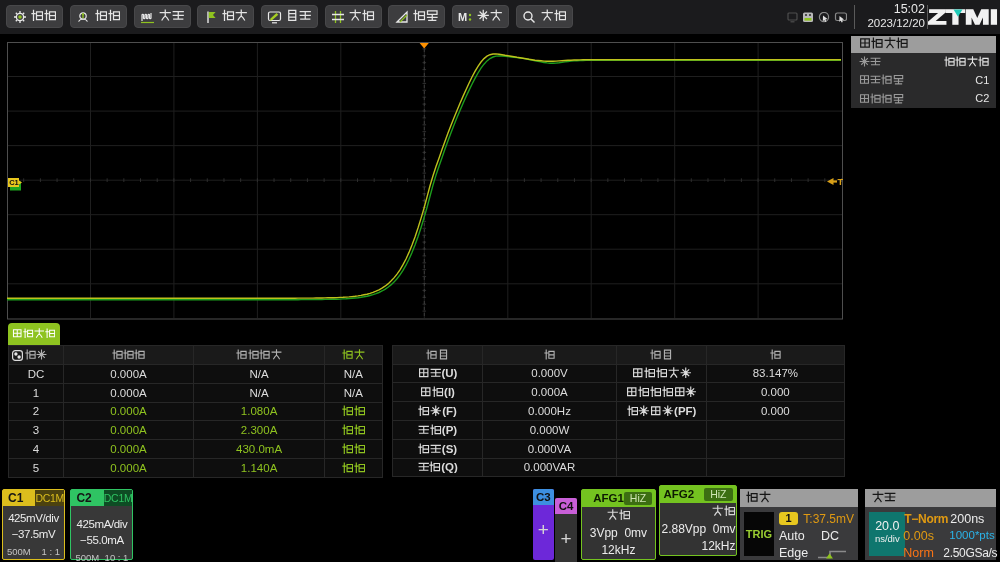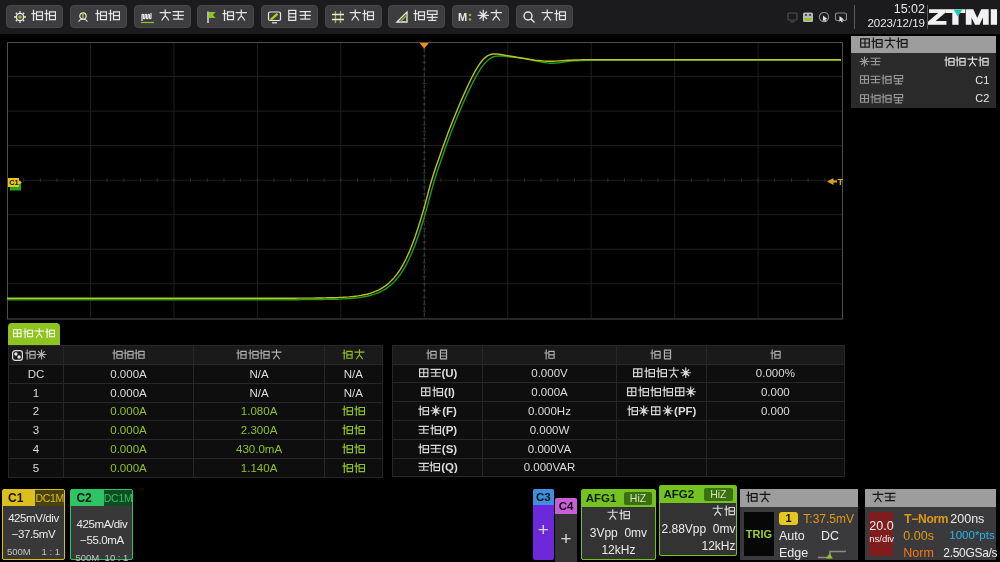--- a/index.html
+++ b/index.html
@@ -172,21 +172,21 @@
 <g>
       <circle cx="37" cy="5" r="4.6" fill="none" stroke="#8a8a8a" stroke-width="1.2"></circle>
       <path d="M36 3.5l4.5 3.5-2 .5.8 2-1.2.5-.9-2-1.4 1.4z" fill="#e0e0e0"></path>
     </g>
 <g>
       <rect x="48.5" y="1" width="11" height="7.5" rx="1.8" fill="none" stroke="#8a8a8a" stroke-width="1.2"></rect>
       <path d="M52.5 4l4.5 3.5-2 .5.8 2-1.2.5-.9-2-1.4 1.4z" fill="#e0e0e0"></path>
     </g>
   </svg>
 <div class="ab" style="left:854px;top:5px;width:1px;height:24px;background:#5a5a5a"></div>
-<div class="ab" style="left:856px;top:2px;width:69px;text-align:right;color:#e8e8e8;font-size:12.5px;line-height:14px">15:02<br><span style="font-size:11.5px">2023/12/19</span></div>
+<div class="ab" style="left:856px;top:2px;width:69px;text-align:right;color:#e8e8e8;font-size:12.5px;line-height:14px">15:02<br><span style="font-size:11.5px">2023/12/20</span></div>
 <div class="ab" style="left:927px;top:5px;width:1px;height:24px;background:#5a5a5a"></div>
 <div class="ab" style="left:928px;top:2.5px;width:72px;height:26px">
 <svg width="72" height="26" viewBox="0 0 72 26">
       <text x="0" y="21" font-family="Liberation Sans" font-size="21" font-weight="bold" fill="#f2f2f2" stroke="#f2f2f2" stroke-width="1.3" textLength="70" lengthAdjust="spacingAndGlyphs">ZTMI</text>
       <path d="M25.5 6.5h9L30 13.8z" fill="#1fc9b7" stroke="none"></path>
     </svg></div>
 <svg class="ab" style="left:7px;top:41.5px" width="836" height="278" viewBox="0 0 836 278">
 <rect x="0.5" y="0.5" width="835" height="276.5" fill="#000" stroke="#4e4e4e"></rect>
 <g stroke="#1f1f1f">
       <line x1="83.5" y1="1" x2="83.5" y2="276"></line>
@@ -504,21 +504,21 @@
             <use href="#k0"></use>
           </svg><svg class="cj" viewBox="0 0 100 100">
             <use href="#k2"></use>
           </svg><svg class="cj" viewBox="0 0 100 100">
             <use href="#k2"></use>
           </svg><svg class="cj" viewBox="0 0 100 100">
             <use href="#k3"></use>
           </svg><svg class="cj" viewBox="0 0 100 100">
             <use href="#k4"></use>
           </svg></td>
-        <td>0.000%</td>
+        <td>83.147%</td>
       </tr>
 <tr>
         <td style="height:18.8px;font-weight:bold"><svg class="cj" viewBox="0 0 100 100">
             <use href="#k0"></use>
           </svg><svg class="cj" viewBox="0 0 100 100">
             <use href="#k2"></use>
           </svg>(I)</td>
         <td>0.000A</td>
         <td style="font-weight:bold"><svg class="cj" viewBox="0 0 100 100">
             <use href="#k0"></use>
@@ -609,21 +609,21 @@
   </div>
 <div class="ab" style="left:532.7px;top:489px;width:21.3px;height:70.5px;background:#6d28d9;border-radius:2px">
 <div style="height:16px;background:#3d8fe0;color:#101010;font-weight:bold;font-size:11.5px;text-align:center;line-height:16px;border-radius:2px 2px 0 0">C3</div>
 <div style="color:#d5d5d5;font-size:19px;text-align:center;line-height:49px">+</div>
   </div>
 <div class="ab" style="left:555.4px;top:498px;width:21.3px;height:86px;background:#333;border-radius:2px">
 <div style="height:16px;background:#c95fd8;color:#101010;font-weight:bold;font-size:11.5px;text-align:center;line-height:16px;border-radius:2px 2px 0 0">C4</div>
 <div style="color:#d5d5d5;font-size:19px;text-align:center;line-height:49px">+</div>
   </div>
 <div class="ab" style="left:580.7px;top:489px;width:75.5px;height:70.5px;background:#333;border:1px solid #74c320;border-radius:2px">
-<div style="height:16.5px;background:#74c320;display:flex;align-items:center;justify-content:space-between;padding:0 3px 0 4px">
+<div style="height:16.5px;background:#74c320;display:flex;align-items:center;justify-content:flex-end;padding:0 3px 0 4px">
 <span style="color:#0d1a02;font-weight:bold;font-size:11.5px">AFG1</span>
 <span style="background:#3c6e12;color:#cfe6b4;font-size:10.5px;border-radius:2px;padding:0 6px;line-height:13px">HiZ</span>
     </div>
 <div style="color:#d8d8d8;font-size:11.5px;text-align:center;line-height:17px;margin-top:1px"><svg class="cj" viewBox="0 0 100 100">
         <use href="#k3"></use>
       </svg><svg class="cj" viewBox="0 0 100 100">
         <use href="#k2"></use>
       </svg><br><span style="color:#ececec;font-size:12px">3Vpp&nbsp; 0mv</span><br><span style="color:#ececec;font-size:12px">12kHz</span></div>
   </div>
 <div class="ab" style="left:658.5px;top:485px;width:78px;height:70.5px;background:#333;border:1px solid #74c320;border-radius:2px">
@@ -653,21 +653,21 @@
       <path d="M2 9.5h12v-6h16" stroke="#8a8a8a" stroke-width="1.6" fill="none"></path>
       <path d="M10 10.5l3.5-5 3.5 5z" fill="#8fc31f"></path>
     </svg>
   </div>
 <div class="ab" style="left:865.3px;top:488.6px;width:130.9px;height:71.5px;background:#3a3a3c">
 <div class="hdrG" style="height:18px;line-height:18px;padding-left:6px"><svg class="cj" viewBox="0 0 100 100">
         <use href="#k3"></use>
       </svg><svg class="cj" viewBox="0 0 100 100">
         <use href="#k6"></use>
       </svg></div>
-<div class="ab" style="left:4px;top:23px;width:24px;height:44px;background:#7f1d1d;color:#f0f0f0;text-align:center">
+<div class="ab" style="left:4px;top:23px;width:36px;height:44px;background:#0f766e;color:#f0f0f0;text-align:center">
 <div style="font-size:12.5px;margin-top:7px">20.0</div>
       <div style="font-size:9.5px">ns/div</div>
     </div>
 <div class="ab" style="left:39px;top:23px;color:#e09a12;font-size:12px;font-weight:bold;letter-spacing:-0.3px">T−Norm</div>
 <div class="ab" style="left:85px;top:23px;color:#ececec;font-size:12.5px">200ns</div>
 <div class="ab" style="left:38px;top:40.5px;color:#e09a12;font-size:12.5px">0.00s</div>
 <div class="ab" style="left:84px;top:40.5px;color:#2bb3e8;font-size:11.5px">1000*pts</div>
 <div class="ab" style="left:38px;top:57px;color:#f97316;font-size:12.5px">Norm</div>
 <div class="ab" style="left:78px;top:57px;color:#ececec;font-size:12px;letter-spacing:-0.3px">2.50GSa/s</div>
   </div>

